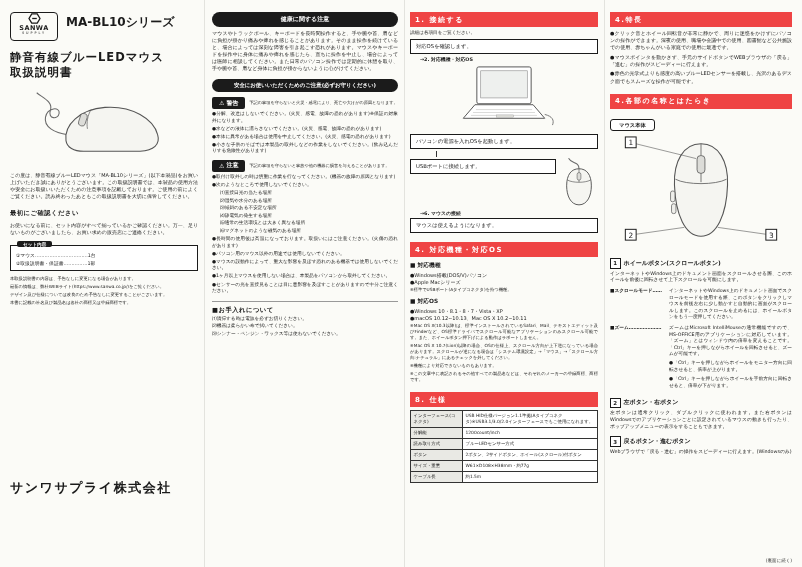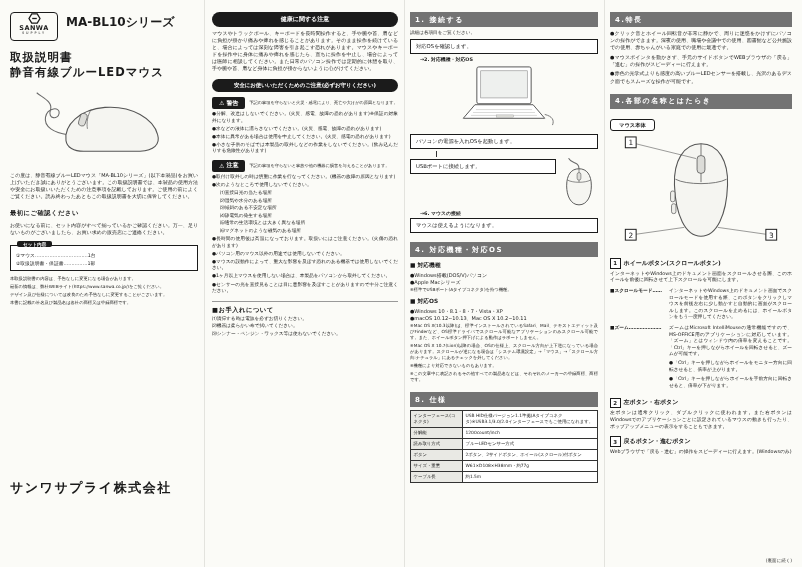--- a/index.html
+++ b/index.html
@@ -31,21 +31,21 @@
   .pill2{margin-top:7px;font-size:5.4px}
   .alert-head{display:flex;align-items:center;gap:4px;margin:5px 0 2px}
   .tag{background:#1b1b1b;color:#fff;font-size:6px;font-weight:bold;padding:1.5px 7px;border-radius:2px;display:flex;align-items:center;gap:2px;flex:0 0 auto}
   .tag .w-ic{font-size:6px;line-height:1}
   .alert-note{font-size:4.2px;line-height:1.3;flex:1}
   .alert-items p{font-size:4.7px;line-height:1.4;margin:1.5px 0;text-align:justify}
   .sub-items p{font-size:4.7px;line-height:1.4;margin:1px 0 1px 8px}
   .rule{border-top:.6px solid #999;margin:6px 0 4px}
   .care p{font-size:4.7px;line-height:1.4;margin:1px 0}
 
-  .bar{background:#737373;color:#fff;font-size:7px;font-weight:bold;padding:2.5px 5px;letter-spacing:1.5px;margin:0 0 3px}
+  .bar{background:#ef4444;color:#fff;font-size:7px;font-weight:bold;padding:2.5px 5px;letter-spacing:1.5px;margin:0 0 3px}
   .bar.mt{margin-top:9px}
   .note{font-size:4.6px;margin:1px 0 4px}
   .flow{position:relative}
   .step-box{border:1px solid #1b1b1b;font-size:5.3px;padding:3px 5px;margin:2px 0;background:#fff}
   .step-ref{font-size:4.9px;font-weight:bold;margin:1px 0 2px 10px}
   .conn{width:1px;height:6px;background:#333;margin-left:26px}
   .laptop-wrap{text-align:center;margin:2px 0}
   .usb-row{display:flex;align-items:flex-start;gap:4px}
   .usb-row .step-box{flex:1}
   .h-bold{font-size:5.8px;font-weight:bold;margin:4px 0 1.5px}
@@ -81,22 +81,22 @@
         <svg viewBox="0 0 14 12" width="13" height="11">
             <path d="M4 1 L10 1 L13 6 L10 11 L4 11 L1 6 Z" fill="none" stroke="#1a1a1a" stroke-width="1.4"></path>
             <path d="M4.5 6 L9.5 6" stroke="#1a1a1a" stroke-width="1.4"></path>
           </svg>
         <div class="logo-name">SANWA</div>
         <div class="logo-sub">SUPPLY</div>
       </div>
       <div class="series">MA-BL10シリーズ</div>
     </div>
     <div class="title">
+      <div>静音有線ブルーLEDマウス</div>
       <div>取扱説明書</div>
-      <div>静音有線ブルーLEDマウス</div>
     </div>
     <div class="mouse-fig">
       <svg viewBox="0 0 150 80" width="148" height="78">
         <path d="M38 52 C24 50 13 44 15 34 C17 24 30 23 29 30 C28 37 17 36 20 27 C23 18 12 14 6 9" fill="none" stroke="#6a6a6a" stroke-width="1.1"></path>
         <path d="M36 58 C34 42 50 26 76 24 C104 22 126 36 130 52 C133 62 126 68 112 69 L54 69 C44 69 37 65 36 58 Z" fill="#f5f5f1" stroke="#555" stroke-width="1.1"></path>
         <path d="M62 26 C58 32 57 40 58 46" fill="none" stroke="#555" stroke-width="0.7"></path>
         <rect x="50" y="30" width="7" height="13" rx="3" transform="rotate(18 53 36)" fill="#dcdcd8" stroke="#555" stroke-width="0.7"></rect>
       </svg>
     </div>
     <p class="body">この度は、静音有線ブルーLEDマウス「MA-BL10シリーズ」(以下本製品)をお買い上げいただき誠にありがとうございます。この取扱説明書では、本製品の使用方法や安全にお取扱いいただくための注意事項を記載しております。ご使用の前によくご覧ください。読み終わったあともこの取扱説明書を大切に保管してください。</p>

